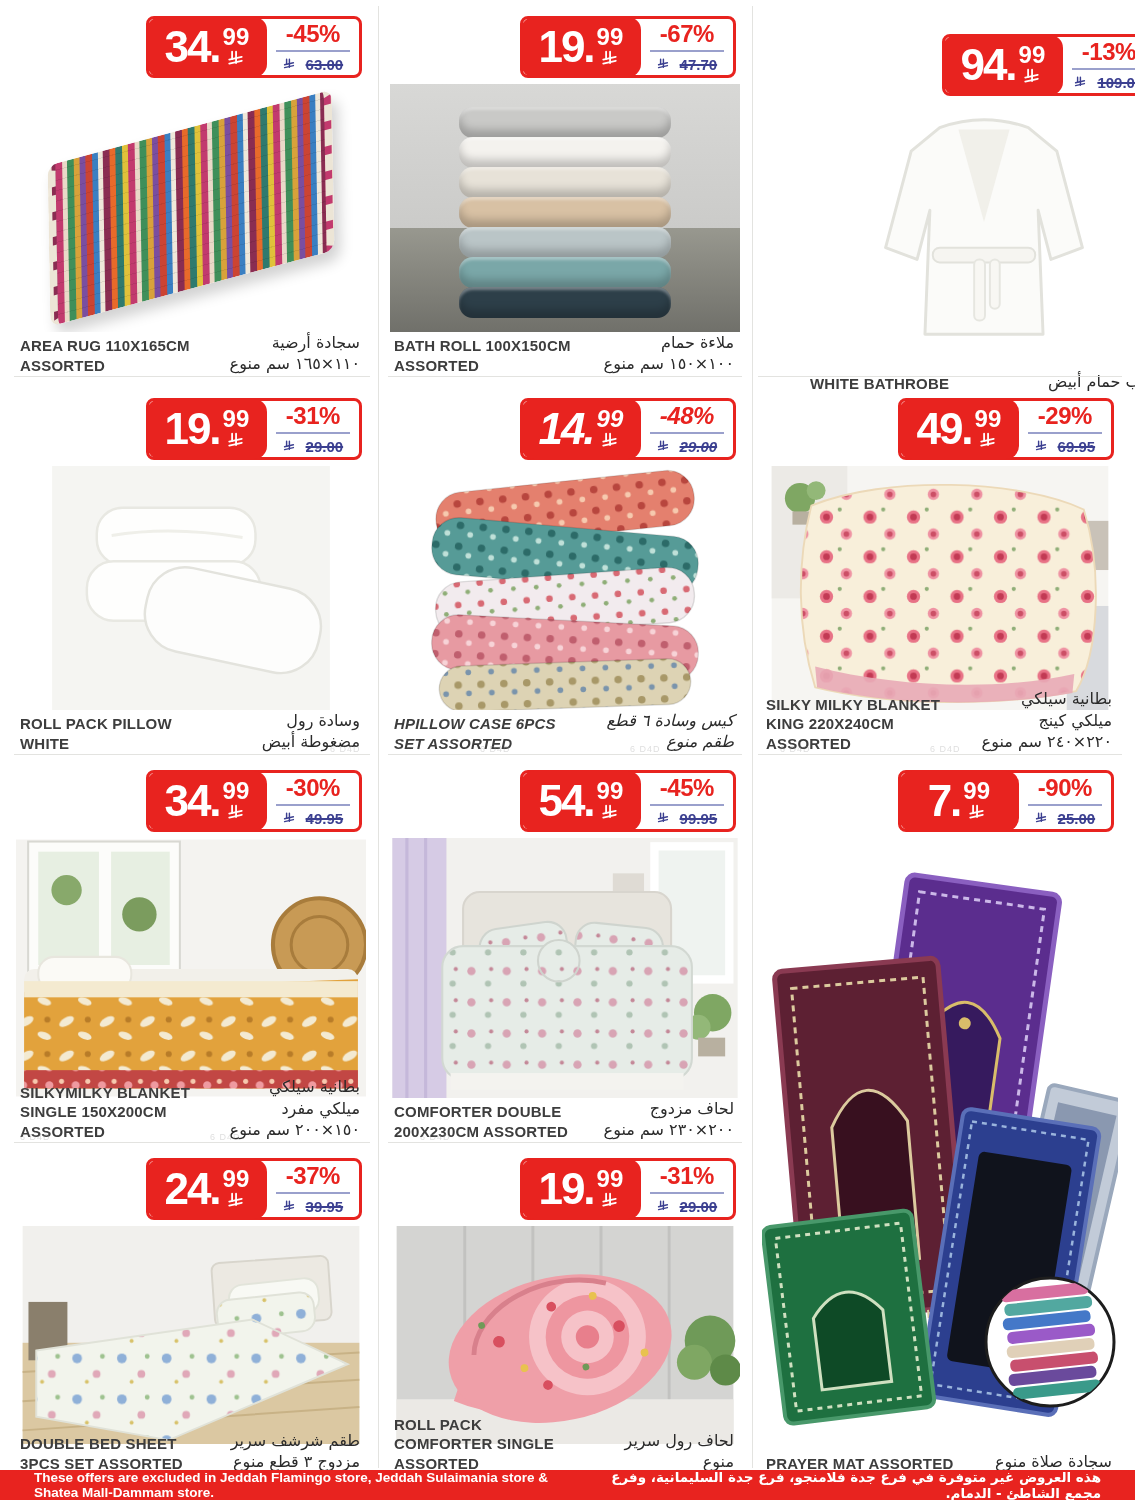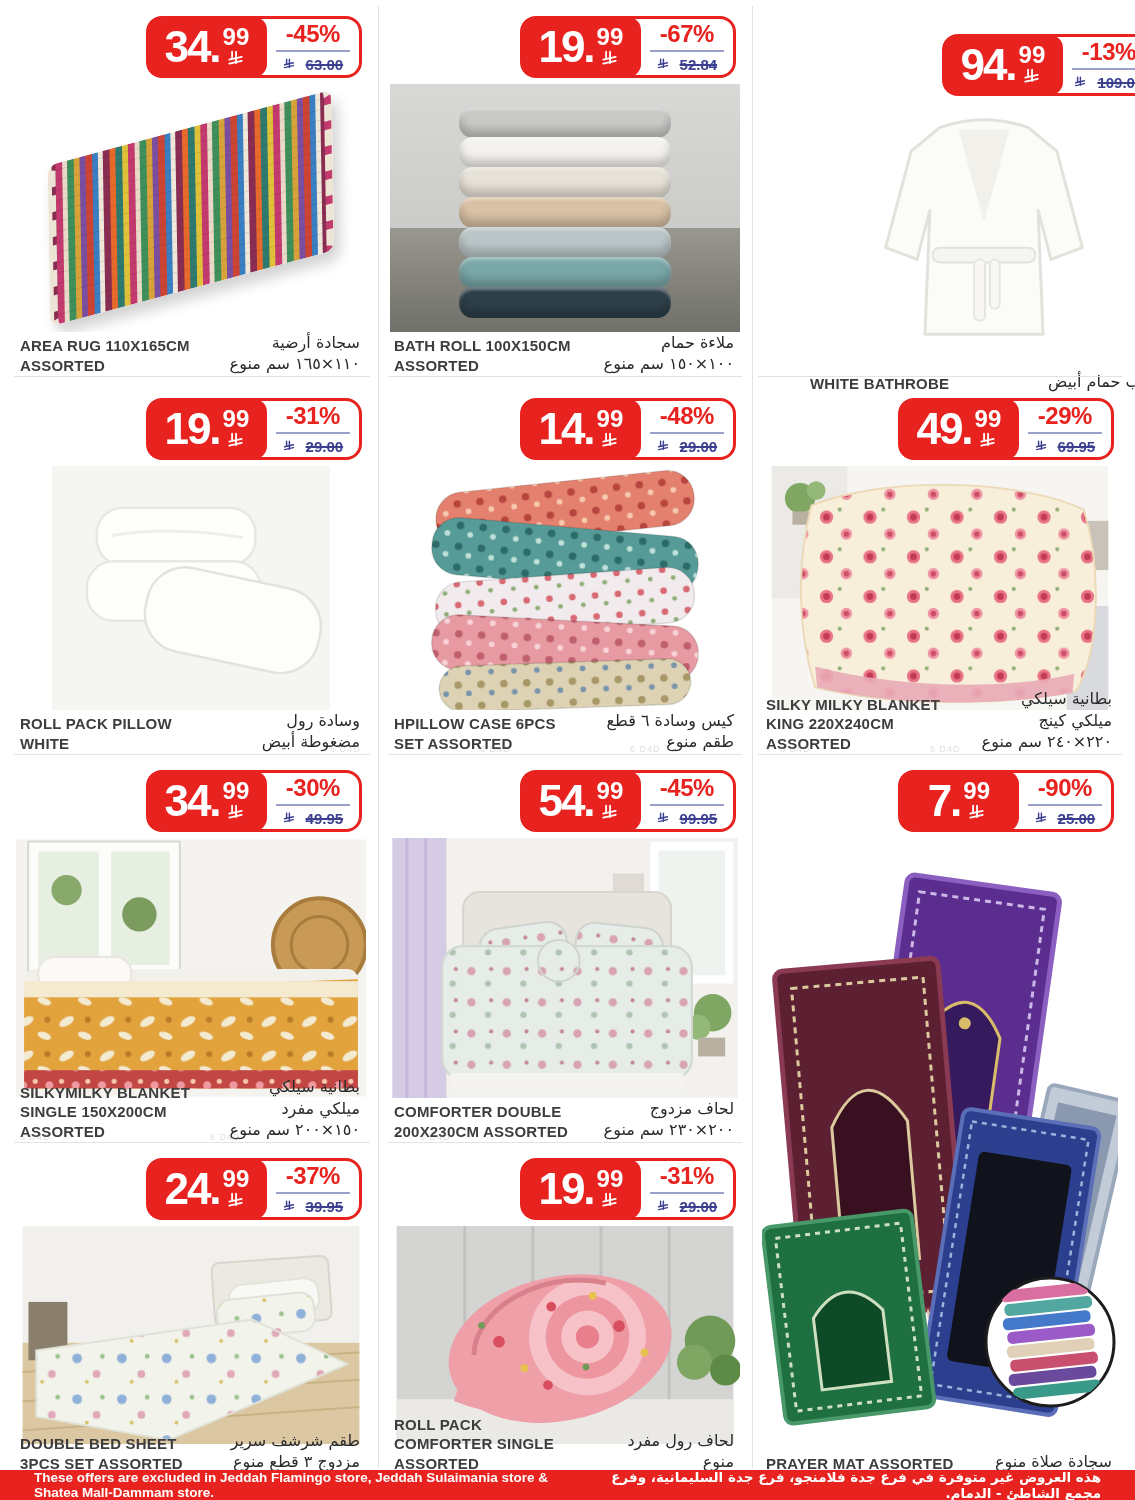--- a/index.html
+++ b/index.html
@@ -17,31 +17,31 @@
   .vl1{left:378px;} .vl2{left:752px;}
   .hline{position:absolute;height:1px;background:var(--divider);}
   .wm{position:absolute;font-size:9px;color:#9a9a9a;opacity:.32;letter-spacing:1px;white-space:nowrap;}
 
   
   .cell{position:absolute;}
   .c1r1{left:12px;top:8px;width:358px;height:370px;}
   .c2r1{left:386px;top:8px;width:358px;height:370px;}
   .c3r1{left:758px;top:26px;width:364px;height:370px;margin-left:44px;}
   .c1r2{left:12px;top:390px;width:358px;height:366px;}
-  .c2r2{left:386px;top:390px;width:358px;height:366px;}
+  .c2r2{left:386px;top:390px;width:358px;height:366px;font-style:italic;}
   .c3r2{left:758px;top:390px;width:364px;height:366px;}
   .c1r3{left:12px;top:762px;width:358px;height:382px;}
   .c2r3{left:386px;top:762px;width:358px;height:382px;}
   .c3tall{left:758px;top:762px;width:364px;height:714px;}
   .c1r4{left:12px;top:1150px;width:358px;height:326px;}
   .c2r4{left:386px;top:1150px;width:358px;height:326px;}
 
   
   .badge{position:absolute;top:8px;right:8px;width:216px;height:62px;background:#fff;
-         border:3px solid var(--red);border-radius:16px;display:flex;box-sizing:border-box;z-index:5;}
+         border:3px solid var(--red);border-radius:8px;display:flex;box-sizing:border-box;z-index:5;}
   .badge-left{flex:0 0 57%;background:var(--red);border-radius:13px;margin:-2px 0 -2px -2px;
               display:flex;align-items:center;justify-content:center;color:#fff;gap:3px;}
   .price-whole{font-size:44px;font-weight:800;letter-spacing:-2px;line-height:1;}
   .price-side{display:flex;flex-direction:column;align-items:center;line-height:1;margin-top:-2px;}
   .price-cents{font-size:24px;font-weight:800;}
   .riyal{width:17px;height:17px;margin-top:1px;}
   .riyal-s{width:12px;height:12px;flex:0 0 auto;}
   .badge-right{flex:1;display:flex;flex-direction:column;align-items:center;justify-content:center;padding:2px 4px;}
   .discount{font-size:24px;font-weight:800;color:var(--red);line-height:1.05;letter-spacing:-.5px;}
   .badge-rule{width:88%;height:2px;background:#9aa0cc;margin:3px 0 4px;}
@@ -139,21 +139,21 @@
         </span>
       </div>
       <div class="badge-right">
         <div class="discount">-67%</div>
         <div class="badge-rule"></div>
         <div class="old-price">
           <svg class="riyal-s" viewBox="0 0 30 30" fill="none" stroke="currentColor" stroke-width="3.6" stroke-linecap="round">
               <path d="M9 3v13M16 3v20"></path>
               <path d="M4 17l22-5M4 24l22-5"></path>
             </svg>
-          <span>52.84</span>
+          <span>47.70</span>
         </div>
       </div>
     </div>
     <div class="art">
       <div class="towels">
         <div class="towel" style="background:#c9c9c7"></div>
         <div class="towel" style="background:#f4f2ee"></div>
         <div class="towel" style="background:#e7e2d8"></div>
         <div class="towel" style="background:#d8c1a4"></div>
         <div class="towel" style="background:#bac5c7"></div>
@@ -702,21 +702,21 @@
             </g>
           <g fill="#6f9a58">
               <circle cx="22" cy="24" r="3.5"></circle>
               <circle cx="-74" cy="-40" r="3.5"></circle>
             </g>
         </g>
       </svg>
     </div>
     <div class="caption">
       <div class="name-en">ROLL PACK COMFORTER SINGLE ASSORTED</div>
-      <div class="name-ar">لحاف رول مفرد منوع</div>
+      <div class="name-ar">لحاف رول سرير منوع</div>
     </div>
   </div>
 
   <div class="footer">
     <span class="footer-en">These offers are excluded in Jeddah Flamingo store, Jeddah Sulaimania store &amp; Shatea Mall-Dammam store.</span>
     <span class="footer-ar">هذه العروض غير متوفرة في فرع جدة فلامنجو، فرع جدة السليمانية، وفرع مجمع الشاطئ - الدمام.</span>
   </div>
 
 </div>
 

